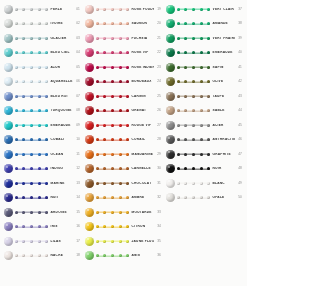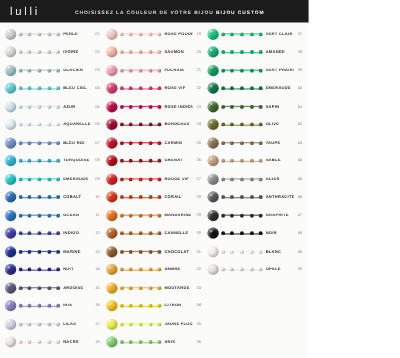--- a/index.html
+++ b/index.html
@@ -134,27 +134,20 @@
   .row.empty .swatch,
   .row.empty .chain,
   .row.empty .name,
   .row.empty .num{visibility:hidden;}
 </style>
 </head>
 <body>
 
 <div id="page">
 
-  <div class="header">
-    <div class="logo">lulli</div>
-    <div class="header-title">
-      <span>CHOISISSEZ LA COULEUR DE VOTRE BIJOU</span>
-      <span class="hl">BIJOU CUSTOM</span>
-    </div>
-  </div>
 
   <div class="grid" id="grid">
       <div class="col">
         <div class="row">
           <div class="swatch" style="background: rgb(207, 211, 212);"></div>
           <div class="chain">
             <div class="wire" style="background: rgb(207, 211, 212);"></div>
             <div class="bead b0" style="background: rgb(207, 211, 212);"></div>
             <div class="bead b1" style="background: rgb(207, 211, 212);"></div>
             <div class="bead b2" style="background: rgb(207, 211, 212);"></div>

